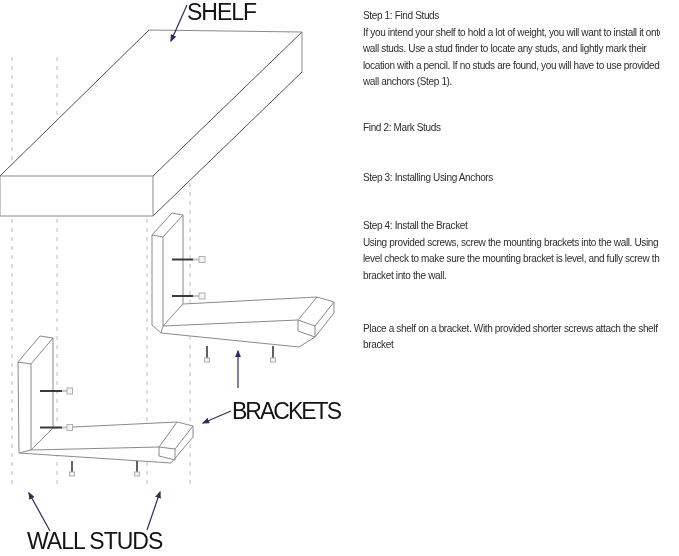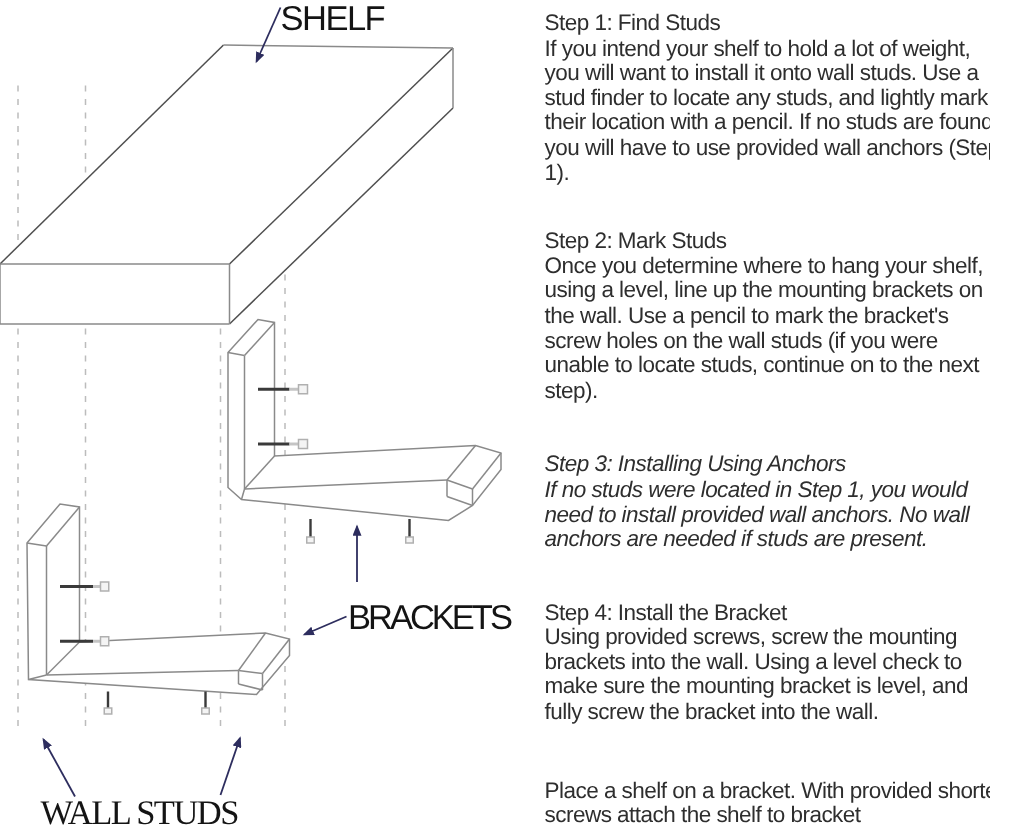--- a/index.html
+++ b/index.html
@@ -17,26 +17,26 @@
   .dash{stroke:var(--line-dash);stroke-width:1;fill:none;stroke-dasharray:4 5;}
   .arr{stroke:var(--arrow);stroke-width:1.2;fill:none;}
   .scrw-d{stroke:var(--screw-dark);stroke-width:2;fill:none;}
   .scrw-l{stroke:var(--screw-light);stroke-width:2;fill:none;}
   .scrw-head{fill:#f4f4f4;stroke:#b0b0b0;stroke-width:1;}
   .scrw-vd{stroke:var(--screw-dark);stroke-width:1.6;fill:none;}
   .diagram-label{position:absolute;color:var(--label);font-size:23px;line-height:1;
         white-space:nowrap;}
   #shelf-label{left:187px;top:1px;letter-spacing:-1px;}
   #brackets-label{left:232px;top:400px;letter-spacing:-2px;}
-  #wall-studs-label{left:27px;top:530px;letter-spacing:-1px;font-family:Liberation Serif, serif;}
+  #wall-studs-label{left:27px;top:530px;letter-spacing:-1px;}
   #instructions{position:absolute;left:363px;top:8px;width:308px;color:var(--text);
-        font-size:15px;line-height:16.6px;letter-spacing:-0.35px;}
+        font-size:10px;line-height:16.6px;letter-spacing:-0.35px;}
   .step{margin:0;}
   .step.m1{margin-bottom:29px;} .step.m2{margin-bottom:33px;}
-  .step.m3{margin-bottom:32px;font-style:italic;} .step.m4{margin-bottom:36px;}
+  .step.m3{margin-bottom:32px;} .step.m4{margin-bottom:36px;}
   .step-title,.step-body{font-weight:normal;}
 </style>
 </head>
 <body>
 
 <div id="page">
 
   <svg id="diagram-svg" width="679" height="556" viewBox="0 0 679 556" xmlns="http://www.w3.org/2000/svg">
     <defs>
       <marker id="ah" markerWidth="8" markerHeight="6" refX="6.2" refY="3" orient="auto" markerUnits="userSpaceOnUse">
@@ -140,26 +140,24 @@
   <div class="diagram-label" id="shelf-label">SHELF</div>
   <div class="diagram-label" id="brackets-label">BRACKETS</div>
   <div class="diagram-label" id="wall-studs-label">WALL STUDS</div>
 
   <div id="instructions">
     <div class="step m1">
       <div class="step-title">Step 1: Find Studs</div>
       <div class="step-body">If you intend your shelf to hold a lot of weight, you will want to install it onto wall studs. Use a stud finder to locate any studs, and lightly mark their location with a pencil. If no studs are found, you will have to use provided wall anchors (Step 1).</div>
     </div>
     <div class="step m2">
-      <div class="step-title">Step 2: Mark Studs</div>
-      <div class="step-body">Once you determine where to hang your shelf, using a level, line up the mounting brackets on the wall. Use a pencil to mark the bracket's screw holes on the wall studs (if you were unable to locate studs, continue on to the next step).</div>
+      <div class="step-title">Find 2: Mark Studs</div>
     </div>
     <div class="step m3">
       <div class="step-title">Step 3: Installing Using Anchors</div>
-      <div class="step-body">If no studs were located in Step 1, you would need to install provided wall anchors. No wall anchors are needed if studs are present.</div>
     </div>
     <div class="step m4">
       <div class="step-title">Step 4: Install the Bracket</div>
       <div class="step-body">Using provided screws, screw the mounting brackets into the wall. Using a level check to make sure the mounting bracket is level, and fully screw the bracket into the wall.</div>
     </div>
     <div class="step">
       <div class="step-body">Place a shelf on a bracket. With provided shorter screws attach the shelf to bracket</div>
     </div>
   </div>
 

